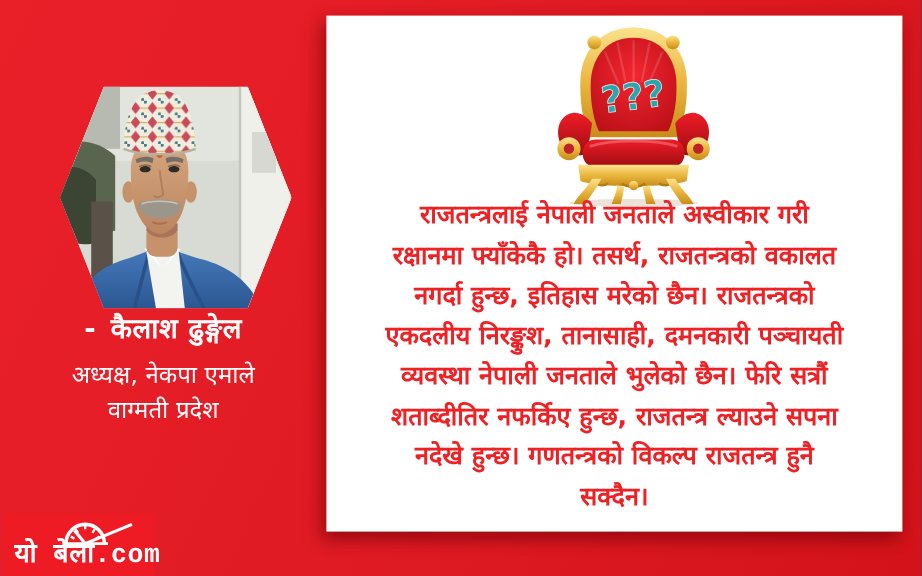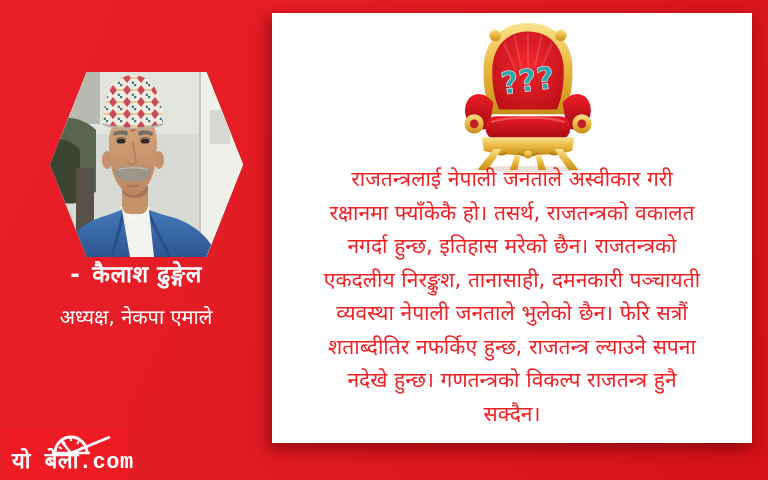--- a/index.html
+++ b/index.html
@@ -17,37 +17,37 @@
     box-shadow:-5px 6px 14px rgba(110,0,8,.40), 0 6px 12px rgba(110,0,8,.35);
   }
   .throne-wrap {
     position:absolute; top:7px; left:50%;
     transform:translateX(calc(-50% + 16px));
     width:158px; height:152px;
   }
   .quote {
     position:absolute; top:150px; left:12px; right:12px;
     text-align:center; color:#ee2125;
-    font-size:21px; line-height:33.5px; font-weight:400;
+    font-size:21px; line-height:33.5px; font-weight:700;
     white-space:pre-line;
   }
 
   
   .hexagon {
     position:absolute; left:50px; top:72px; width:193px; height:185px;
     clip-path:polygon(19% 0, 81% 0, 100% 50%, 81% 100%, 19% 100%, 0 50%);
     background:#d7d9d3;
   }
   .hexagon svg { display:block; }
 
   .attribution {
     position:absolute; left:0; top:257px; width:272px;
     text-align:center; color:#ffffff;
   }
-  .name-line { font-size:23px; font-weight:bold; letter-spacing:.5px; margin-bottom:14px; }
+  .name-line { font-size:23px; font-weight:bold; letter-spacing:.5px; margin-bottom:9px; }
   .name-line .dash { margin-right:12px; font-weight:bold; }
   .role-line, .region-line { font-size:20px; line-height:29px; }
 
   
   .logo {
     position:absolute; left:4px; top:428px; width:124px; height:52px;
     background:#ee1b24;
   }
   .logo-text {
     position:absolute; left:8px; bottom:5px; color:#fff; font-weight:bold;
@@ -126,20 +126,21 @@
       <path d="M53,52 C53,30 61,9 71,6 C79,2 87,2 95,6 C105,9 113,30 113,52 C98,58 68,58 53,52 Z" fill="url(#dhaka)"></path>
       <path d="M53,52 C68,58 98,58 113,52" stroke="#b8b0a0" stroke-width="2" fill="none"></path>
     </svg>
   </div>
 
   <div class="attribution">
     <div class="name-line">
       <span class="dash">-</span><span>कैलाश ढुङ्गेल</span>
     </div>
     <div class="role-line">अध्यक्ष, नेकपा एमाले</div>
+    <div class="region-line">वाग्मती प्रदेश</div>
   </div>
 
   <div class="logo">
     <svg class="logo-clock" width="78" height="30" viewBox="0 0 78 30">
       <path d="M7,24 A16,16 0 0 1 39,24" stroke="#ffffff" stroke-width="3" fill="none"></path>
       <path d="M4,24 L42,24" stroke="#ffffff" stroke-width="2.4"></path>
       <path d="M11,18 L14,20 M15,12 L17,15 M23,9 L23,12 M31,12 L29,15 M35,18 L32,20" stroke="#ffffff" stroke-width="2"></path>
       <path d="M23,24 L14,13" stroke="#ffffff" stroke-width="2.6"></path>
       <path d="M23,24 L62,8" stroke="#ffffff" stroke-width="2.6"></path>
     </svg>

